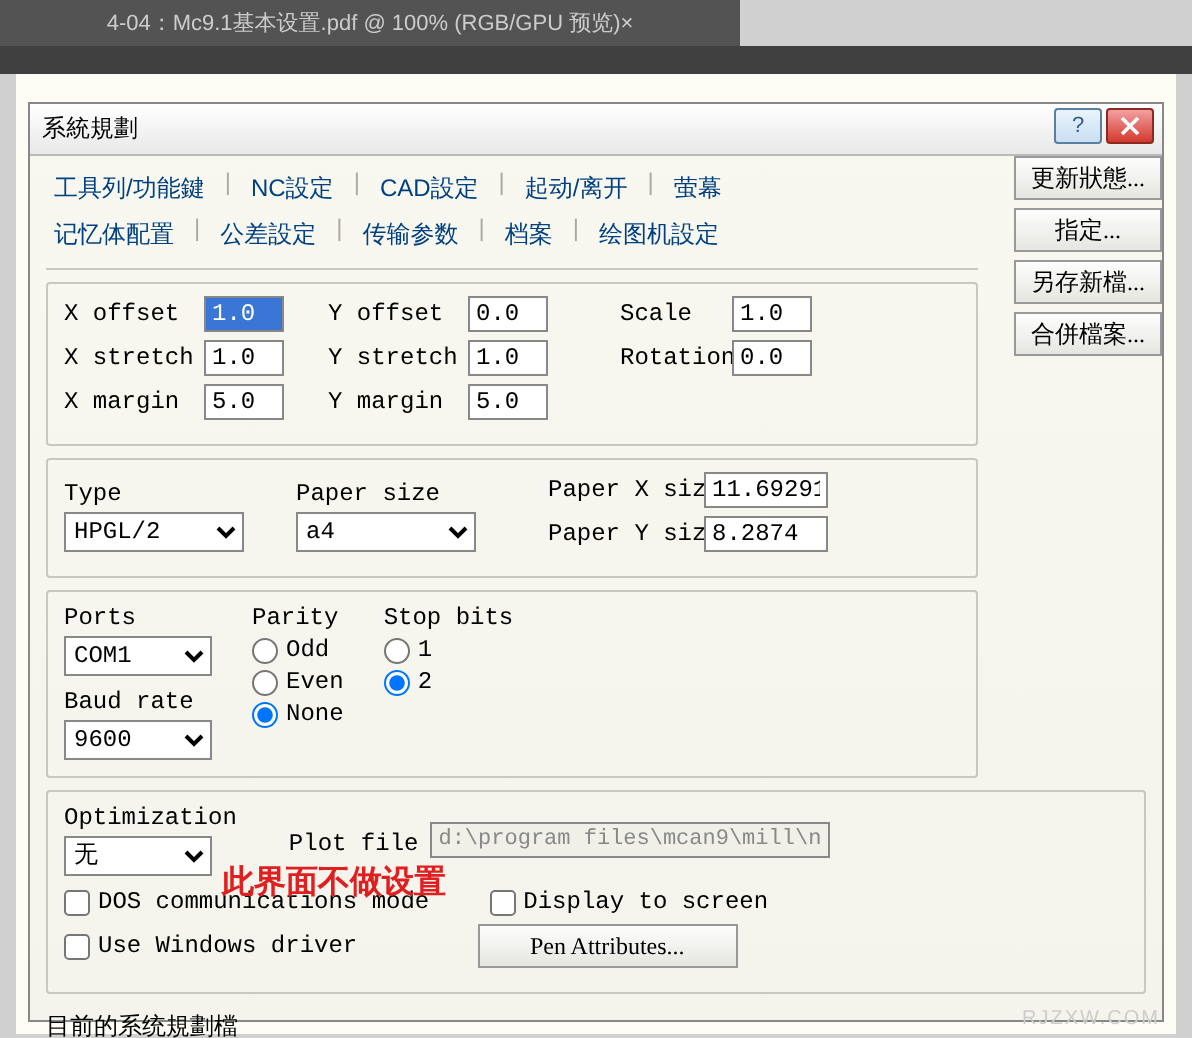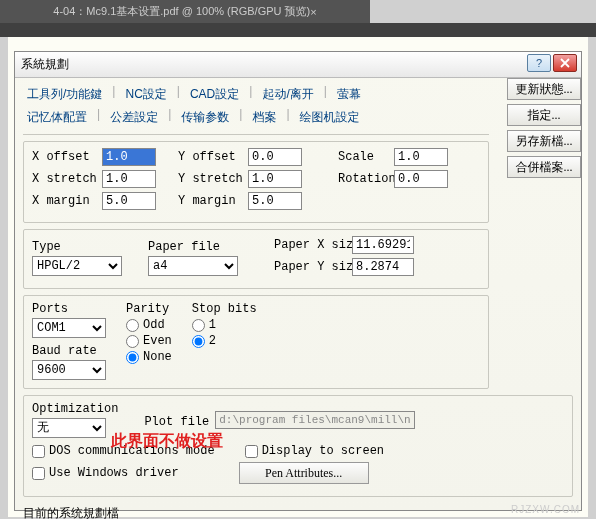--- a/index.html
+++ b/index.html
@@ -21,21 +21,21 @@
   .tab-row { display: flex; gap: 4px; margin-bottom: 2px; }
   .tablink { color: #004080; padding: 2px 4px; white-space: nowrap; text-align: center; }
   .tab-sep { color: #aaa; padding: 0 2px; }
   .right-btns { position: absolute; right: 0; top: 0; display: flex; flex-direction: column; gap: 4px; border-radius: 20px; }
   .win-btn { min-width: 74px; height: 22px; border: 1px solid #999; background: linear-gradient(#fdfdfd,#e6e6e0); font-family: "SimSun"; font-size: 12px; padding: 0 4px; cursor: pointer; }
   .section { border: 1px solid #c8c8c0; border-radius: 2px; padding: 6px 8px 8px 8px; margin-top: 6px; position: relative; }
   .main-left { margin-right: 84px; }
   .row { display: flex; align-items: center; gap: 6px; margin-bottom: 4px; }
   .lbl { width: 64px; white-space: nowrap; }
   .lbl2 { width: 72px; white-space: nowrap; }
-  .inp { width: 54px; height: 18px; border: 1px solid #888; background: #fff; padding: 1px 3px; font-family: "Courier New", monospace; font-size: 12px; }
+  .inp { width: 40px; height: 18px; border: 1px solid #888; background: #fff; padding: 1px 3px; font-family: "Courier New", monospace; font-size: 12px; }
   .inp.hl { background: #3a76d6; color: #fff; }
   .inp.wide { width: 62px; }
   .sel { height: 20px; border: 1px solid #888; font-family: "Courier New", monospace; font-size: 12px; background: #fff; }
   .sel.w80 { width: 90px; }
   .sel.w70 { width: 74px; }
   .col { display: flex; flex-direction: column; gap: 2px; }
   .radio-row { display: flex; align-items: flex-end; gap: 4px; }
   input[type=radio], input[type=checkbox] { margin: 0; }
   .hgroup { display: flex; gap: 20px; align-items: flex-start; }
   .mono { font-family: Liberation Mono, monospace; }
@@ -135,21 +135,21 @@
         </div>
       </div>
 
       <div class="section main-left">
         <div class="row" style="align-items:flex-end">
           <div class="col">
             <span class="mono">Type</span>
             <select class="sel w80"><option>HPGL/2</option></select>
           </div>
           <div class="col" style="margin-left:20px">
-            <span class="mono">Paper file</span>
+            <span class="mono">Paper size</span>
             <select class="sel w80"><option>a4</option></select>
           </div>
           <div class="col" style="margin-left:30px;gap:4px">
             <div class="row" style="margin:0">
                 <span class="lbl2 mono">Paper X size</span>
                 <input class="inp wide" value="11.69291" style="">
               </div>
             <div class="row" style="margin:0">
                 <span class="lbl2 mono">Paper Y size</span>
                 <input class="inp wide" value="8.2874" style="">

